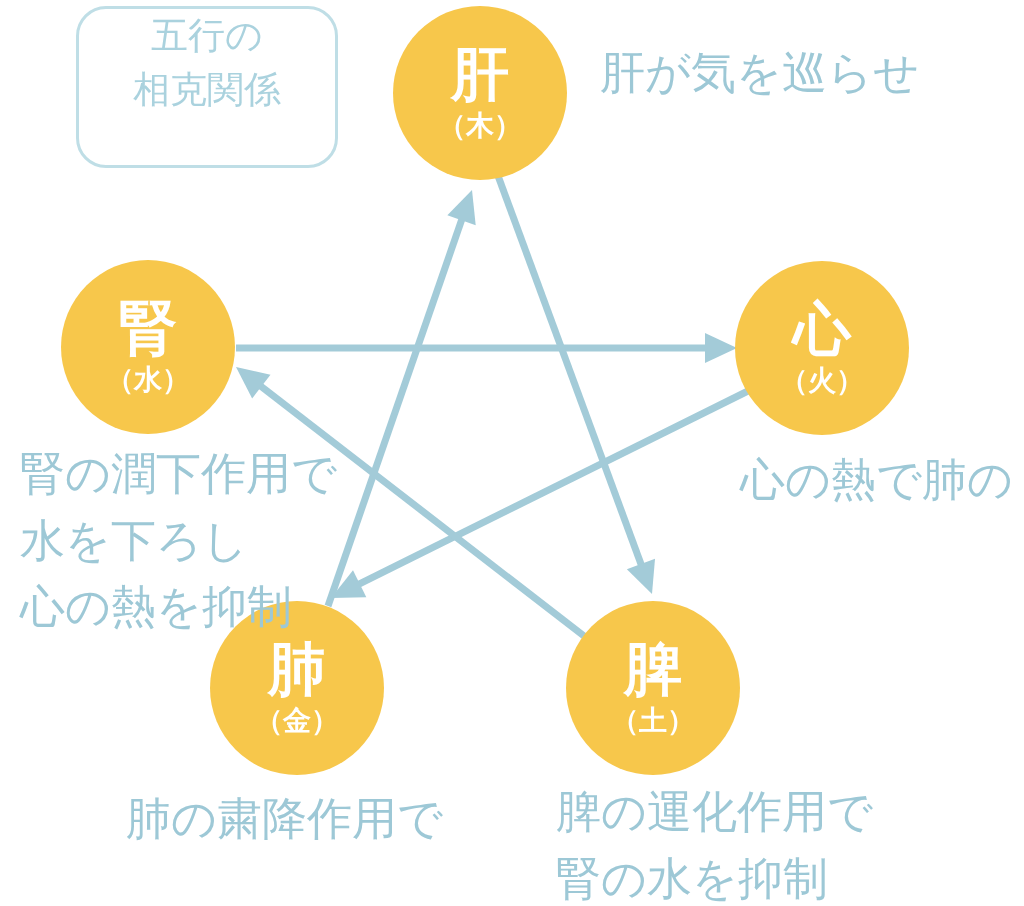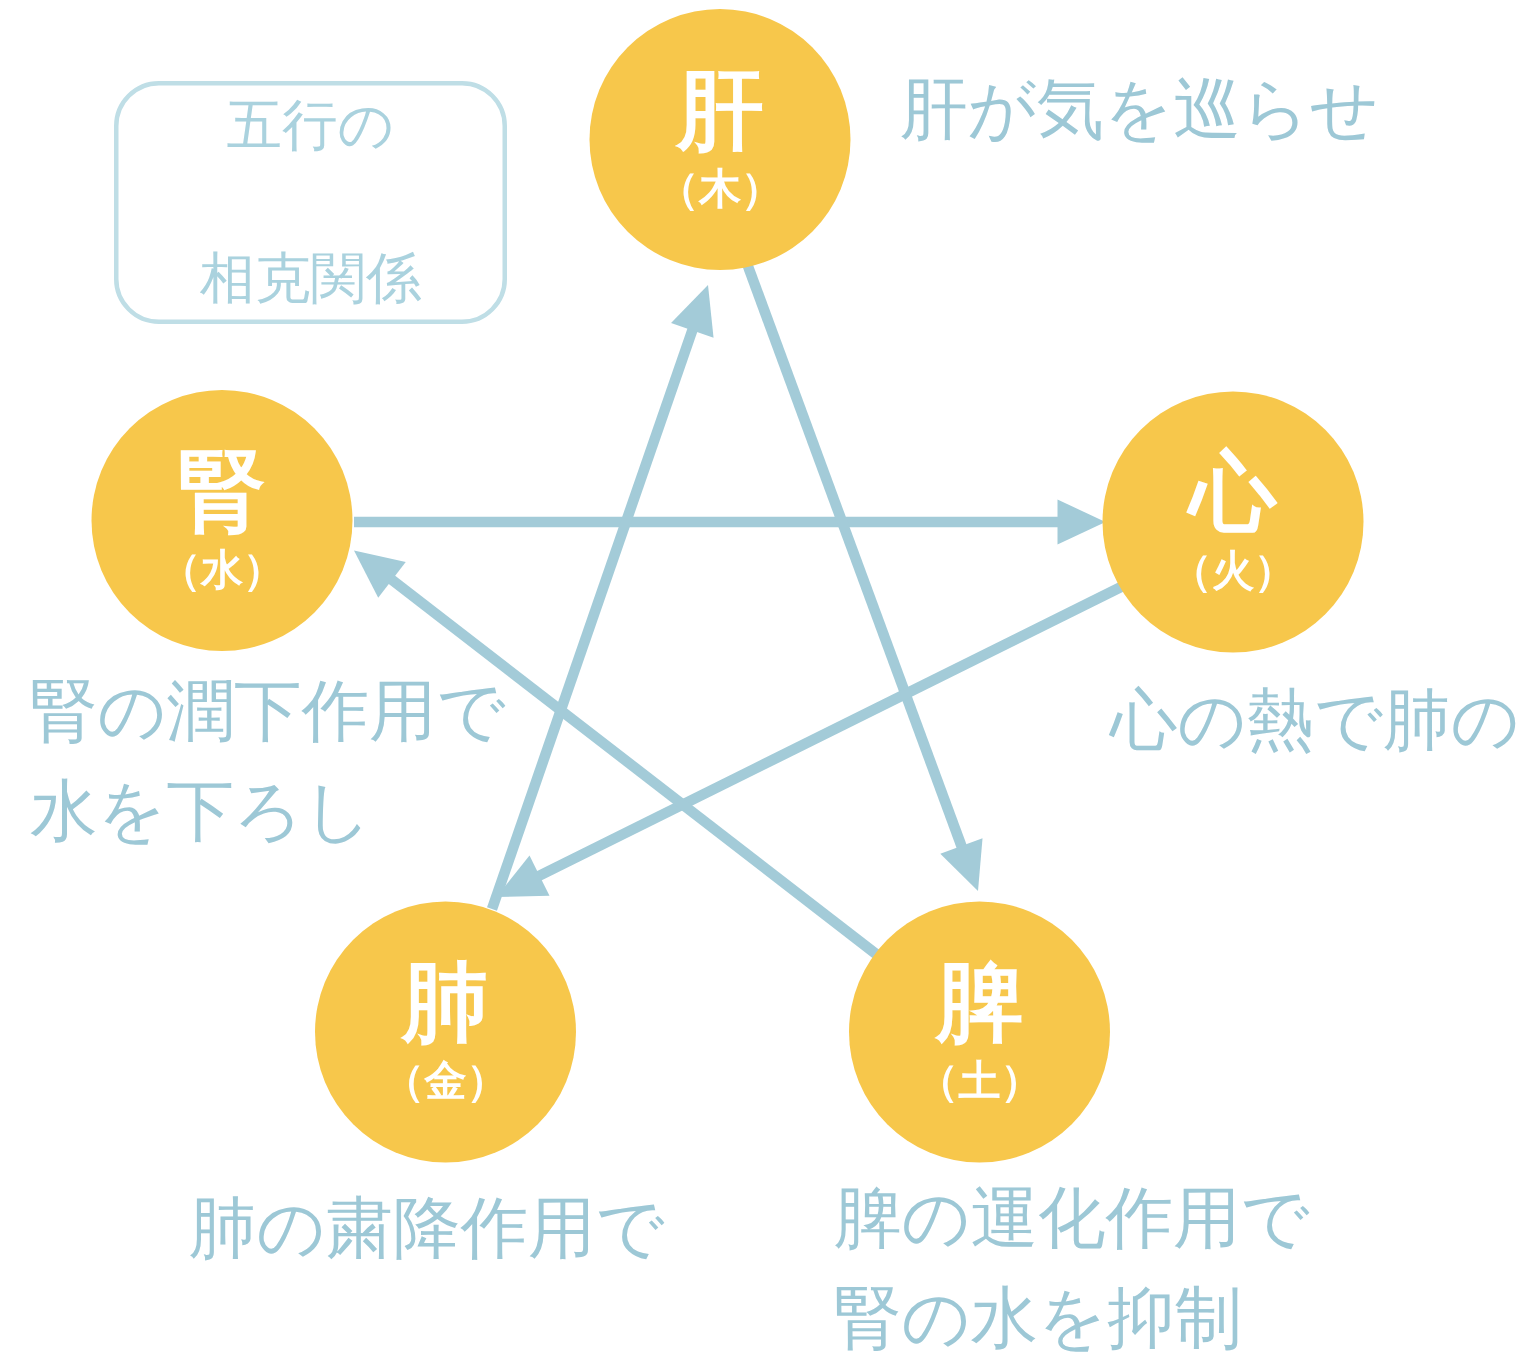--- a/index.html
+++ b/index.html
@@ -25,28 +25,27 @@
     position: absolute;
     left: 76px;
     top: 6px;
     width: 262px;
     height: 162px;
     border: 3px solid var(--title-border, #BFDEE6);
     border-radius: 30px;
     display: flex;
     flex-direction: column;
     align-items: center;
-    justify-content: space-between;
+    justify-content: flex-start;
     color: var(--title-text, #AAD2DE);
     font-size: 37px;
     font-weight: 400;
     line-height: 1.45;
     box-sizing: border-box;
     text-align: center;
-    margin-top: 48px;
   }
   .title-line { display: block; }
   .node {
     position: absolute;
     width: 174px;
     height: 174px;
     border-radius: 50%;
     background: var(--node-fill, #F7C74B);
     color: var(--node-text, #ffffff);
     display: flex;
@@ -122,20 +121,21 @@
 
   <div class="annot" id="annot-liver" style="left: 600px; top: 40px;">
     <span class="annot-line">肝が気を巡らせ</span>
   </div>
   <div class="annot" id="annot-heart" style="left: 740px; top: 447px;">
     <span class="annot-line">心の熱で肺の</span>
   </div>
   <div class="annot" id="annot-kidney" style="left: 20px; top: 441px;">
     <span class="annot-line">腎の潤下作用で</span>
     <span class="annot-line">水を下ろし</span>
+    <span class="annot-line">心の熱を抑制</span>
   </div>
   <div class="annot" id="annot-lung" style="left: 126px; top: 786px;">
     <span class="annot-line">肺の粛降作用で</span>
   </div>
   <div class="annot" id="annot-spleen" style="left: 556px; top: 779px;">
     <span class="annot-line">脾の運化作用で</span>
     <span class="annot-line">腎の水を抑制</span>
   </div>
 
 </div>

